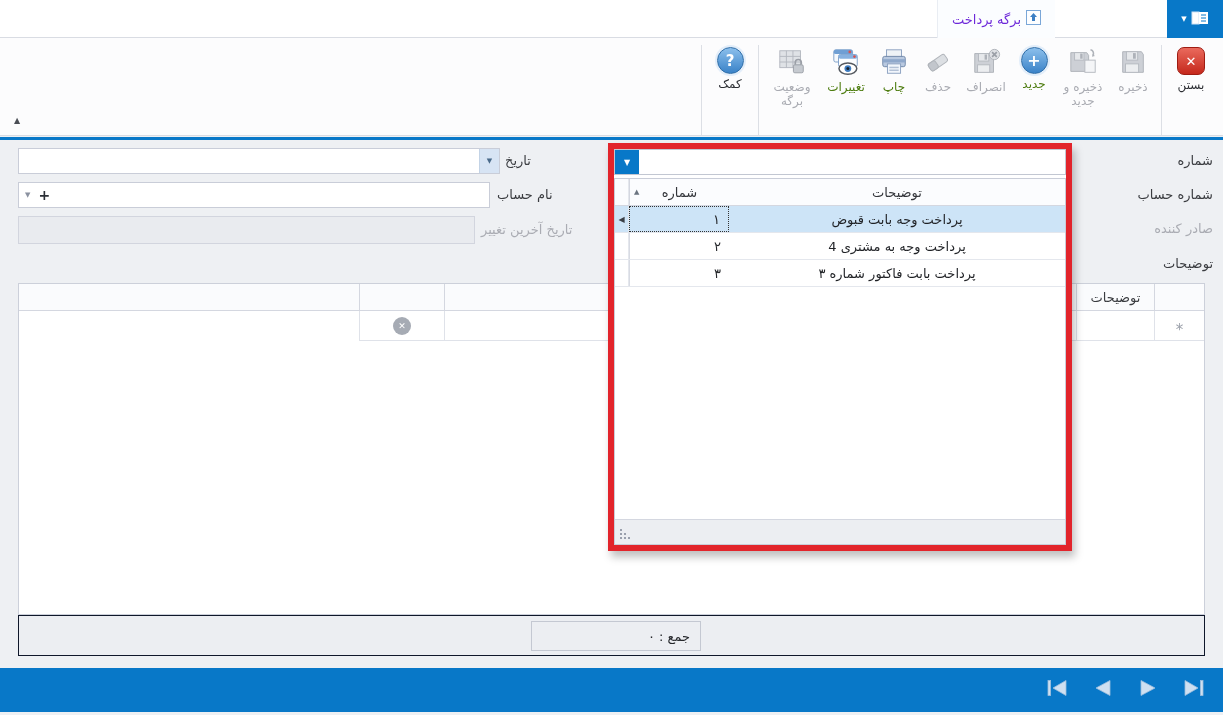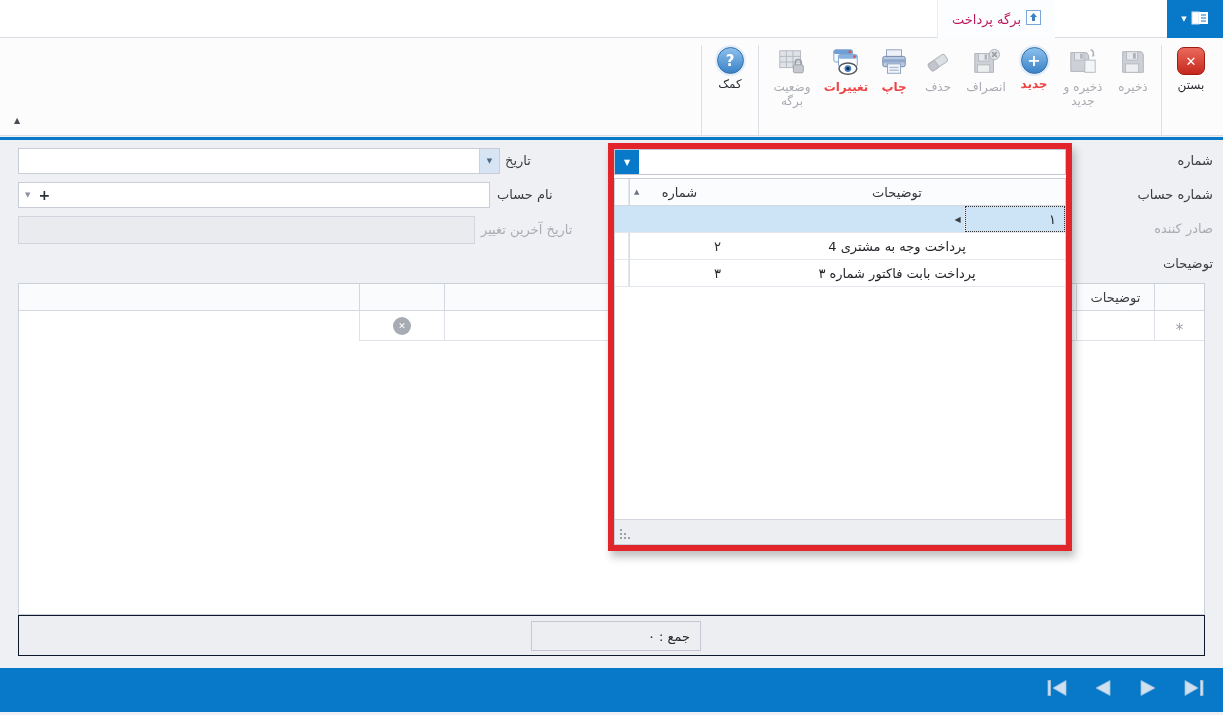--- a/index.html
+++ b/index.html
@@ -12,29 +12,29 @@
     overflow: hidden;
     color: #2f3135;
   }
 
   
   .tabstrip { position:absolute; top:0; left:0; right:0; height:38px; background:#fff; border-bottom:1px solid #d9dce3; z-index:10; }
   .menu-btn { position:absolute; top:0; right:0; width:56px; height:38px; background:#0878c8; display:flex; align-items:center; justify-content:center; gap:4px; cursor:pointer; }
   .menu-caret { color:#fff; font-size:7px; }
   .tab { position:absolute; top:0; height:38px; display:flex; align-items:center; justify-content:center; gap:5px; font-size:13px; }
   .tab-home { right:56px; width:112px; background:#fff; border-left:1px solid #e2e5ea; border-right:1px solid #e2e5ea; color:#26282c; }
-  .tab-payment { right:168px; width:118px; background:#fbfdff; color:#be185d; border-left:1px solid #e9edf3; }
+  .tab-payment { right:168px; width:118px; background:#fbfdff; color:#6d28d9; border-left:1px solid #e9edf3; }
 
   
   .toolbar { position:absolute; top:38px; left:0; right:0; height:98px; background:#fcfcfd; border-bottom:1px solid #d9dce3; z-index:9; }
   .toolbar-inner { display:flex; align-items:flex-start; padding:7px 8px 0 0; height:100%; }
   .tbtn { display:flex; flex-direction:column; align-items:center; gap:3px; padding-top:2px; cursor:pointer; }
   .tbtn .lbl { font-size:12px; line-height:1.2; text-align:center; color:#2c2e33; white-space:pre-line; }
   .tbtn.dim .lbl { color:#a9abb2;text-align:center; }
-  .tbtn.strong .lbl { font-weight:bold; color:#ef4444; }
+  .tbtn.strong .lbl { font-weight:normal; color:#4d7c0f; }
   .tsep { width:1px; align-self:stretch; background:#dcdfe5; margin:0 5px; }
   .icn { width:30px; height:30px; display:flex; align-items:center; justify-content:center; }
   .icn-close { width:28px; height:28px; border-radius:7px; background:linear-gradient(180deg,#ea6a5d,#c5281c); border:1px solid #9e1c12; color:#fff; font-weight:bold; font-size:13px; }
   .icn-new, .icn-help { width:27px; height:27px; border-radius:50%; background:linear-gradient(180deg,#8cc0ec,#3a82c8); border:1px solid #2e6da8; box-shadow:0 0 0 2px #e3eefa; color:#fff; font-weight:bold; font-size:16px; }
   .icn-help { font-size:15px; }
   .collapse-arrow { position:absolute; left:14px; bottom:10px; font-size:8px; color:#4a4e55; cursor:pointer; }
 
   .blue-rule { position:absolute; top:137px; left:0; right:0; height:3px; background:#0878c8; z-index:9; }
 
   
@@ -349,20 +349,21 @@
     <div class="lk-header">
       <div class="cell lk-desc">توضیحات</div>
       <div class="cell lk-num">
         <span class="sort-arrow">▲</span>
         <span>شماره</span>
       </div>
       <div class="lk-ind"></div>
     </div>
 
     <div class="lk-row selected">
+      <div class="lk-desc">پرداخت وجه بابت قبوض</div>
       <div class="lk-num focused">۱</div>
       <div class="lk-ind">◀</div>
     </div>
 
     <div class="lk-row">
       <div class="lk-desc">پرداخت وجه به مشتری 4</div>
       <div class="lk-num">۲</div>
       <div class="lk-ind"></div>
     </div>
 

